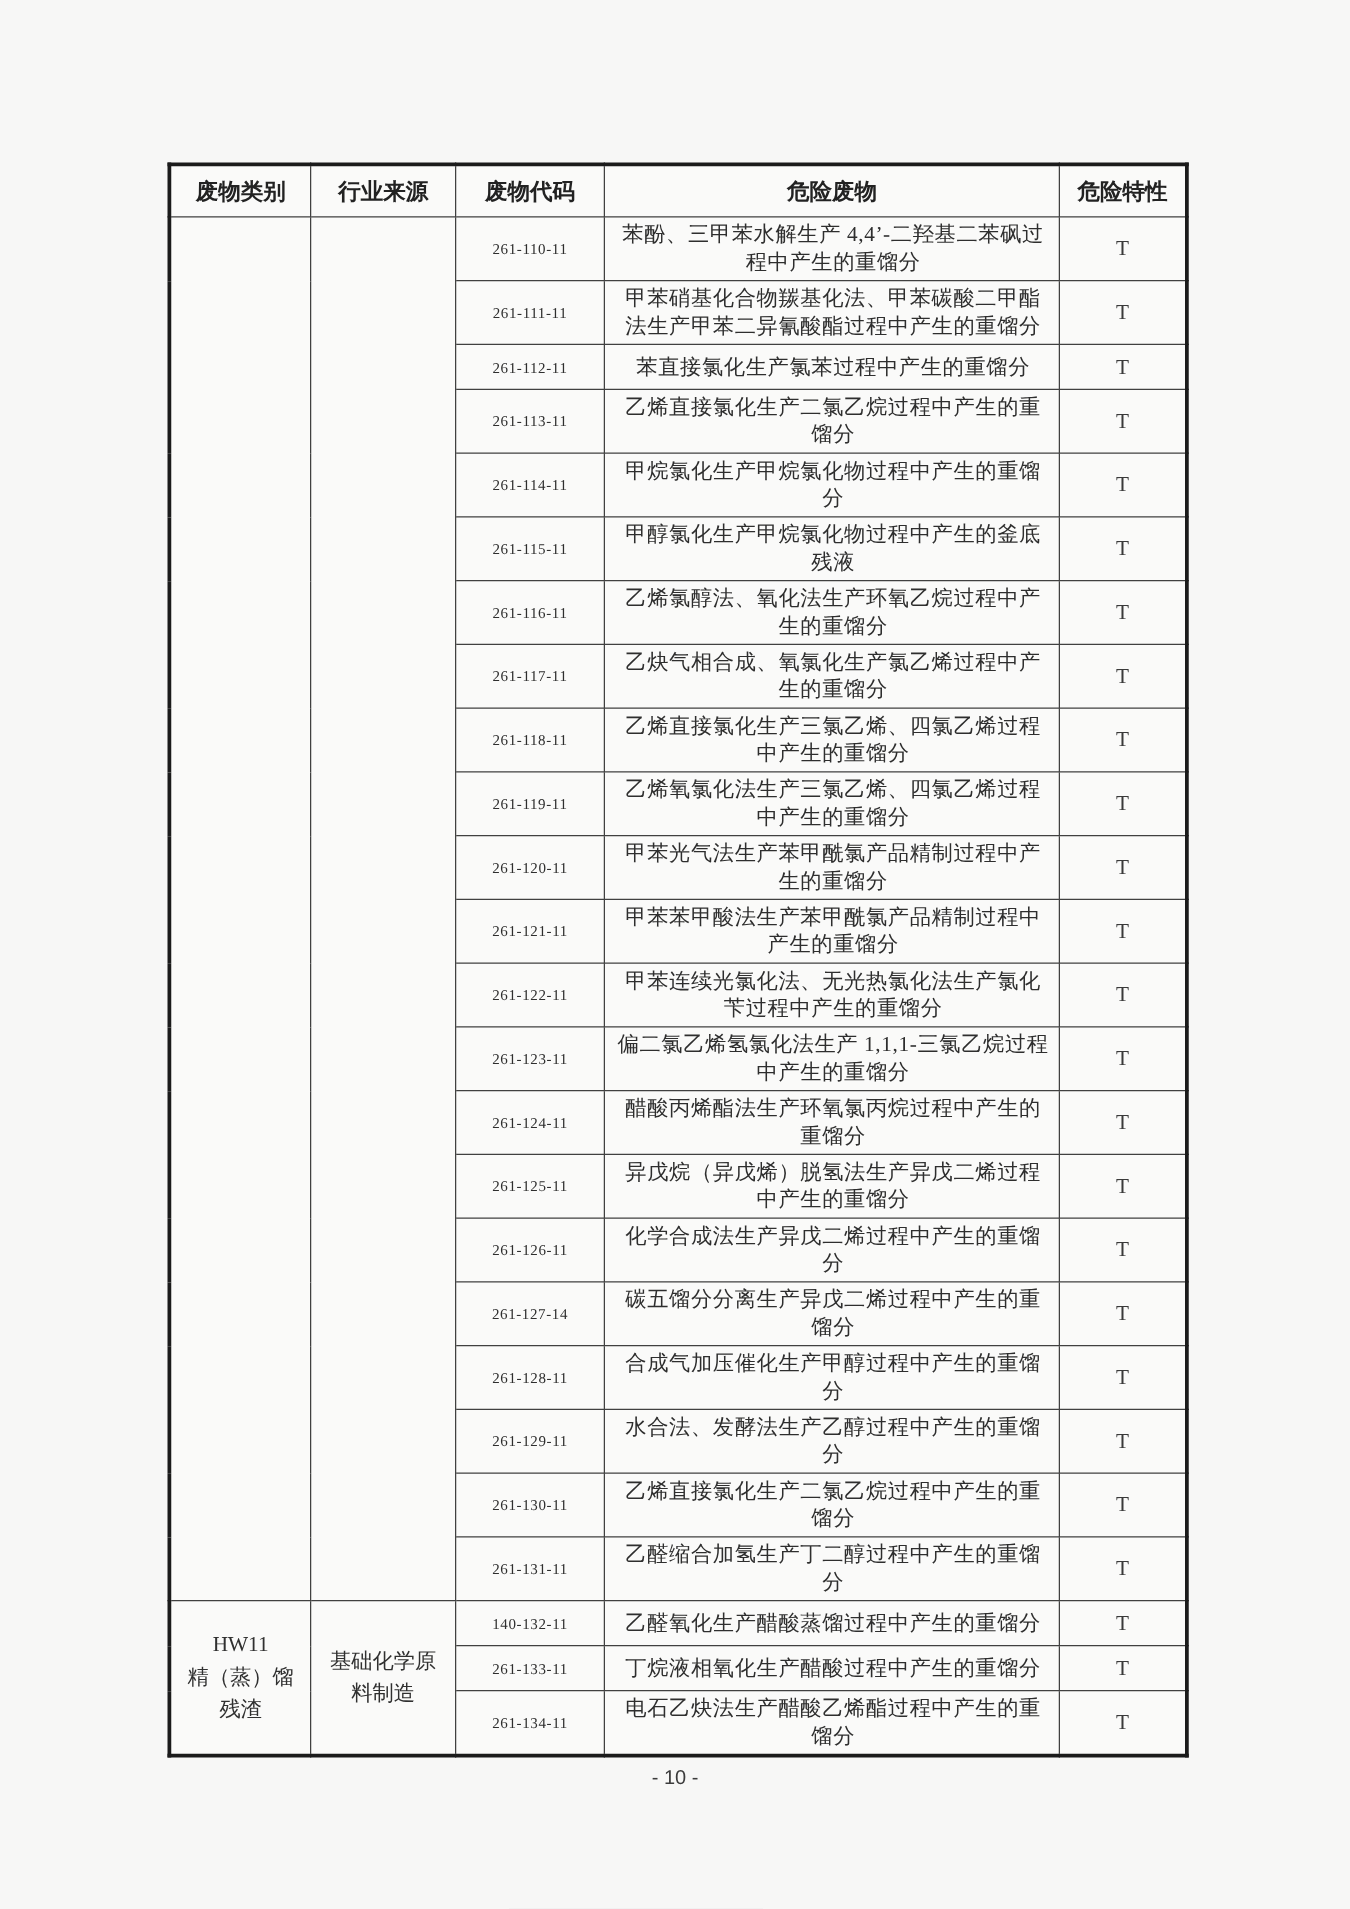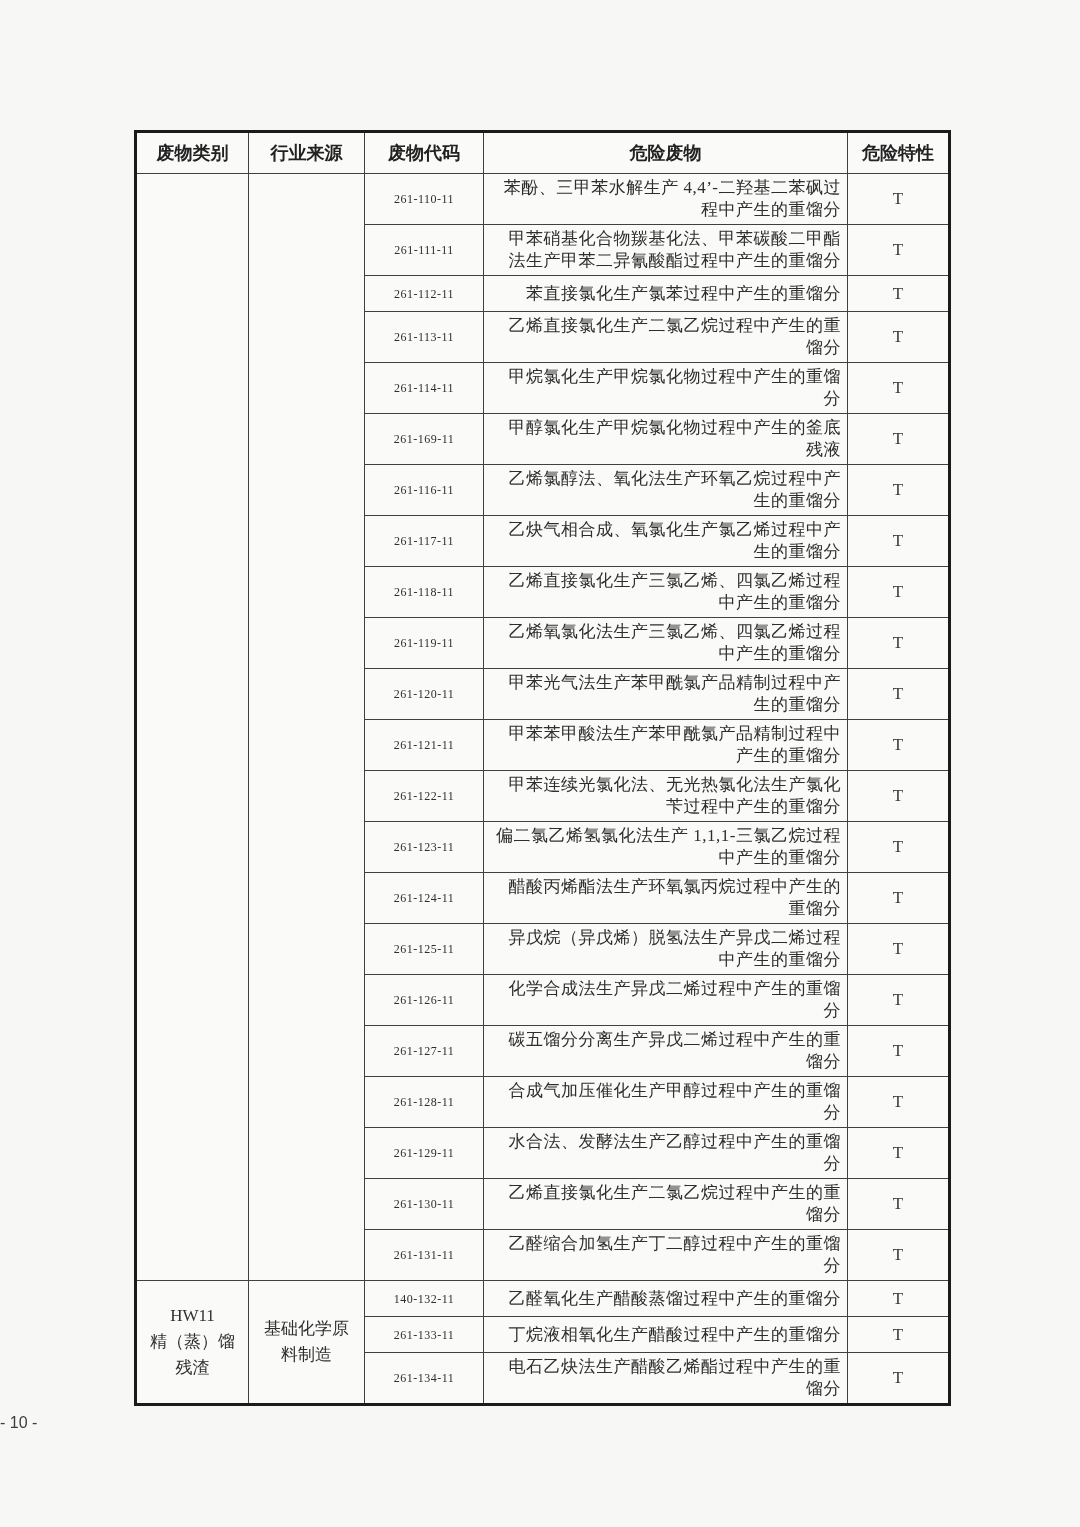--- a/index.html
+++ b/index.html
@@ -50,36 +50,37 @@
     color: #303030;
   }
   td.code {
     text-align: center;
     font-family: "Liberation Serif", serif;
     font-size: 12px;
     letter-spacing: 0.5px;
     color: #2e2e2e;
   }
   td.desc {
-    text-align: right;
+    text-align: center;
     padding: 3px 6px 3px 8px;
     letter-spacing: 0.5px;
     color: #2e2e2e;
   }
   td.hz {
     text-align: center;
     font-family: "Liberation Serif", serif;
     font-size: 17px;
     color: #3a3a3a;
   }
   .footer {
     position: absolute;
     top: 1414px;
     left: 0;
     width: 100%;
+    text-align: center;
     font-family: "Liberation Sans", sans-serif;
     font-size: 16px;
     color: #3c3c3c;
   }
 </style>
 </head>
 <body>
 
 <div class="page">
 
@@ -122,21 +123,21 @@
           <td class="code">261-113-11</td>
           <td class="desc">乙烯直接氯化生产二氯乙烷过程中产生的重馏分</td>
           <td class="hz">T</td>
         </tr>
         <tr>
           <td class="code">261-114-11</td>
           <td class="desc">甲烷氯化生产甲烷氯化物过程中产生的重馏分</td>
           <td class="hz">T</td>
         </tr>
         <tr>
-          <td class="code">261-169-11</td>
+          <td class="code">261-115-11</td>
           <td class="desc">甲醇氯化生产甲烷氯化物过程中产生的釜底残液</td>
           <td class="hz">T</td>
         </tr>
         <tr>
           <td class="code">261-116-11</td>
           <td class="desc">乙烯氯醇法、氧化法生产环氧乙烷过程中产生的重馏分</td>
           <td class="hz">T</td>
         </tr>
         <tr>
           <td class="code">261-117-11</td>
@@ -182,21 +183,21 @@
           <td class="code">261-125-11</td>
           <td class="desc">异戊烷（异戊烯）脱氢法生产异戊二烯过程中产生的重馏分</td>
           <td class="hz">T</td>
         </tr>
         <tr>
           <td class="code">261-126-11</td>
           <td class="desc">化学合成法生产异戊二烯过程中产生的重馏分</td>
           <td class="hz">T</td>
         </tr>
         <tr>
-          <td class="code">261-127-11</td>
+          <td class="code">261-127-14</td>
           <td class="desc">碳五馏分分离生产异戊二烯过程中产生的重馏分</td>
           <td class="hz">T</td>
         </tr>
         <tr>
           <td class="code">261-128-11</td>
           <td class="desc">合成气加压催化生产甲醇过程中产生的重馏分</td>
           <td class="hz">T</td>
         </tr>
         <tr>
           <td class="code">261-129-11</td>

